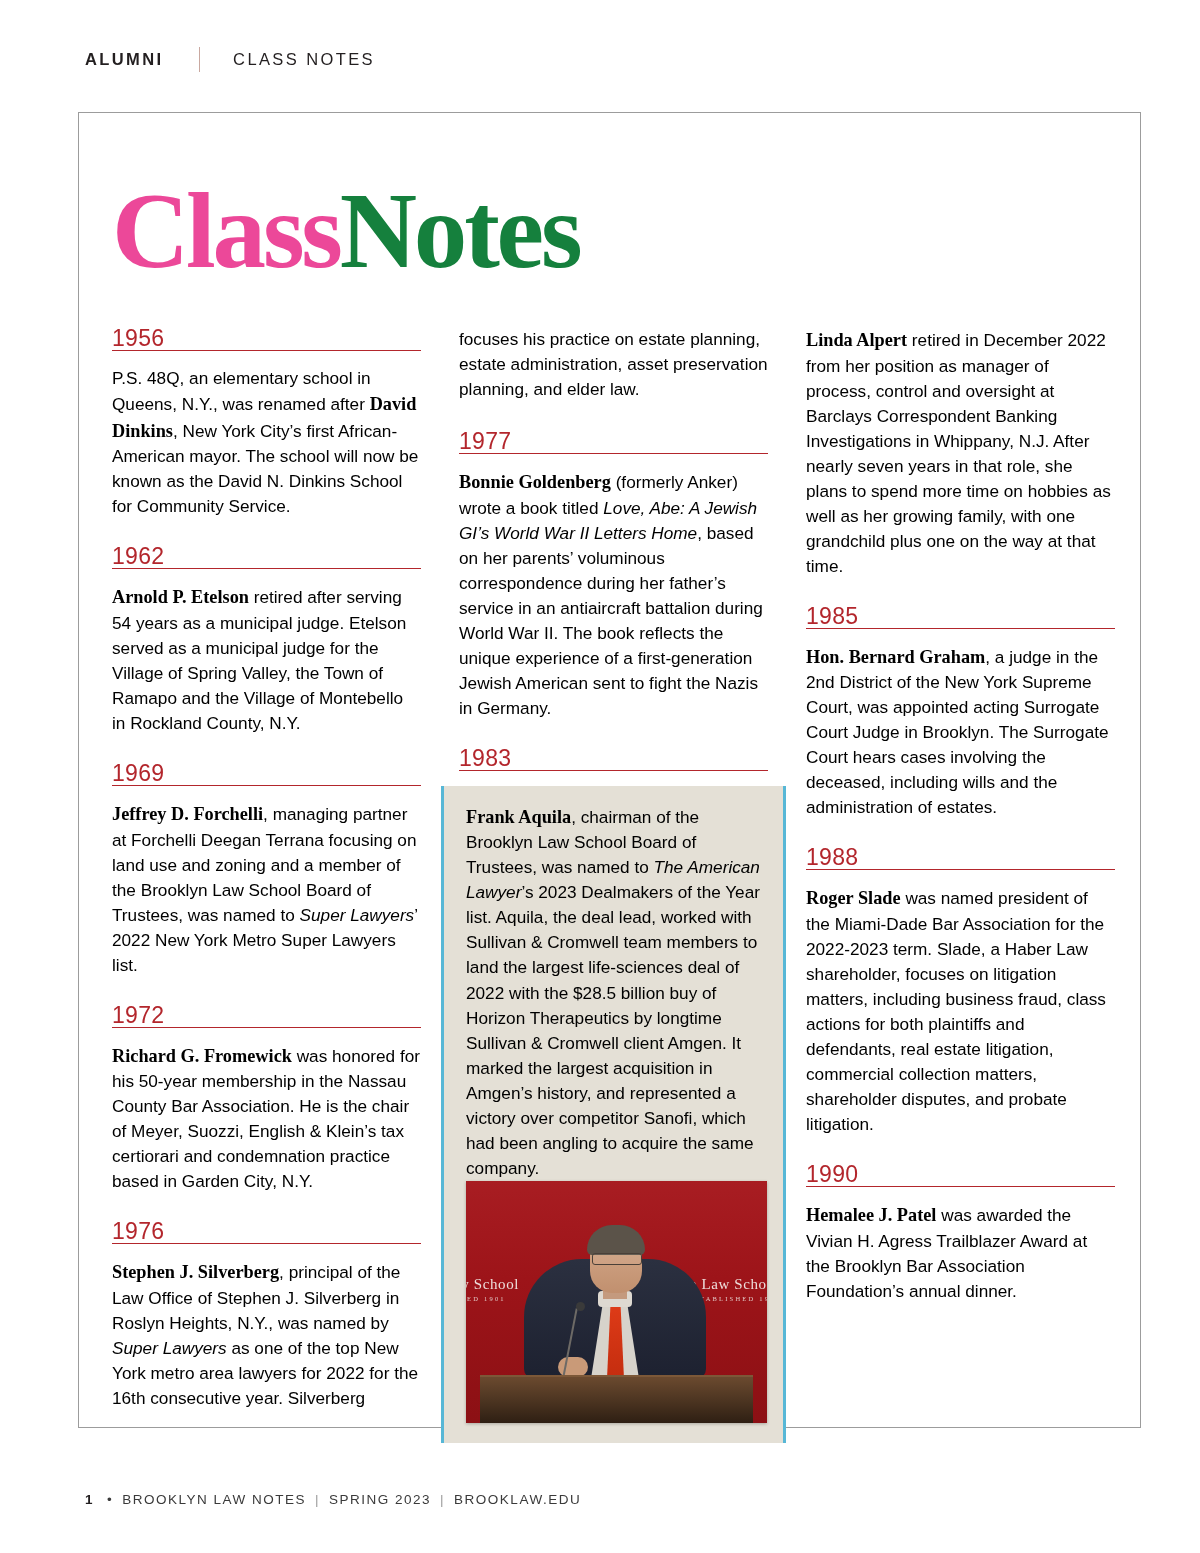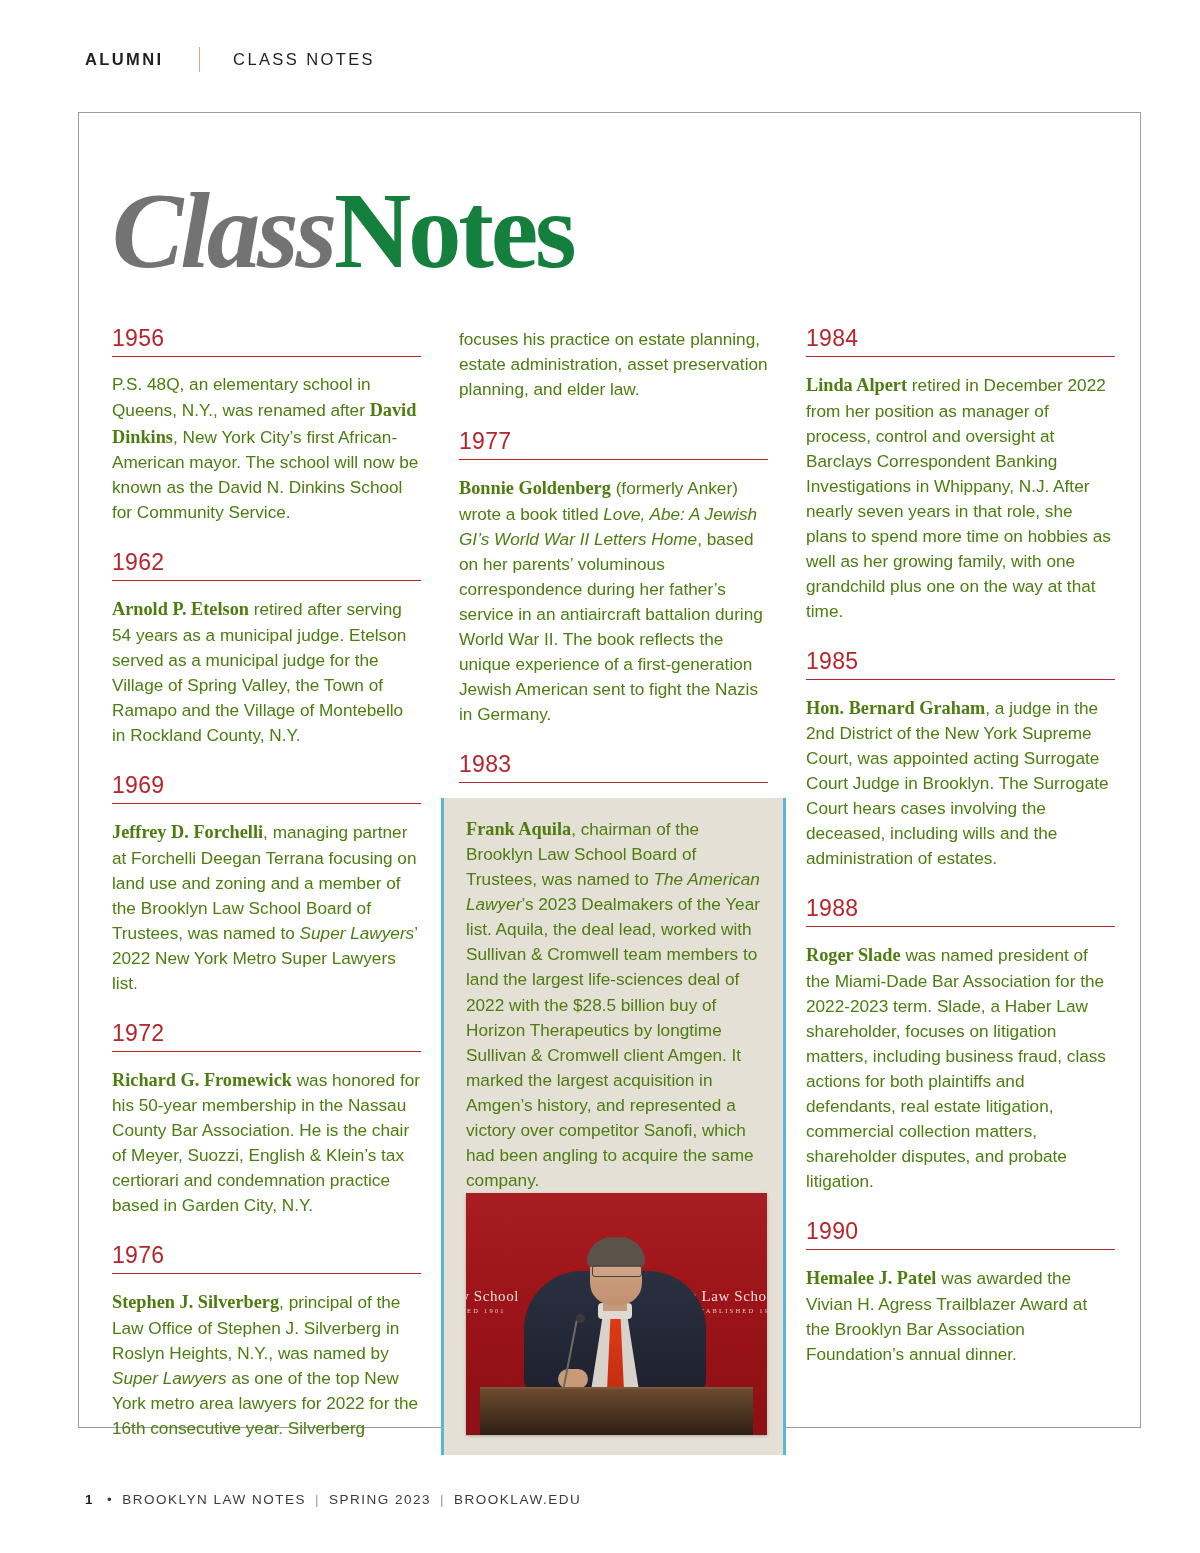--- a/index.html
+++ b/index.html
@@ -64,21 +64,21 @@
     position: absolute;
     left: 112px;
     top: 178px;
     font-family: "Liberation Serif", serif;
     font-weight: bold;
     font-size: 107px;
     line-height: 1;
     letter-spacing: -3.2px;
     white-space: nowrap;
   }
-  .masthead .mh-class { color: #737373; font-style: italic; }
+  .masthead .mh-class { color: #ec4899; }
   .masthead .mh-notes { color: #15803d; }
 
   
   .columns {
     position: absolute;
     left: 112px;
     top: 327px;
     width: 1003px;
     display: flex;
     gap: 38px;
@@ -86,30 +86,29 @@
   }
   .col { width: 309px; }
 
   .year-head {
     font-family: "Liberation Sans", sans-serif;
     font-weight: normal;
     font-size: 23px;
     color: #b3262c;
     letter-spacing: 0.3px;
     line-height: 1.0;
-    padding-bottom: 6px;
     border-bottom: 1.6px solid #b3262c;
     margin: 0 0 15px 0;
   }
 
   .note {
     font-family: "Liberation Sans", sans-serif;
     font-size: 17.2px;
     line-height: 1.455;
-    color: #4d7c0f;
+    color: #000000;
     margin: 0 0 26px 0;
     text-align: left;
     hyphens: none;
   }
   .note b { font-family: "Liberation Serif", serif; font-weight: bold; font-size: 18.3px; }
   .note i { font-style: italic; }
 
   .jump-note { margin-bottom: 28px; }
 
   
@@ -301,21 +300,20 @@
         <div class="mic"></div>
         <div class="mic-head"></div>
         <div class="podium"></div>
       </div>
     </div>
 
   </div>
 
   <div class="col">
 
-    <div class="year-head">1984</div>
     <p class="note"><b>Linda Alpert</b><span> retired in December 2022 from her position as manager of process, control and oversight at Barclays Correspondent Banking Investigations in Whippany, N.J. After nearly seven years in that role, she plans to spend more time on hobbies as well as her growing family, with one grandchild plus one on the way at that time.</span></p>
 
     <div class="year-head">1985</div>
     <p class="note"><b>Hon. Bernard Graham</b><span>, a judge in the 2nd District of the New York Supreme Court, was appointed acting Surrogate Court Judge in Brooklyn. The Surrogate Court hears cases involving the deceased, including wills and the administration of estates.</span></p>
 
     <div class="year-head">1988</div>
     <p class="note"><b>Roger Slade</b><span> was named president of the Miami-Dade Bar Association for the 2022-2023 term.  Slade, a Haber Law shareholder, focuses on litigation matters, including business fraud, class actions for both plaintiffs and defendants, real estate litigation, commercial collection matters, shareholder disputes, and probate litigation.</span></p>
 
     <div class="year-head">1990</div>
     <p class="note"><b>Hemalee J. Patel</b><span> was awarded the Vivian H. Agress Trailblazer Award at the Brooklyn Bar Association Foundation’s annual dinner.</span></p>

